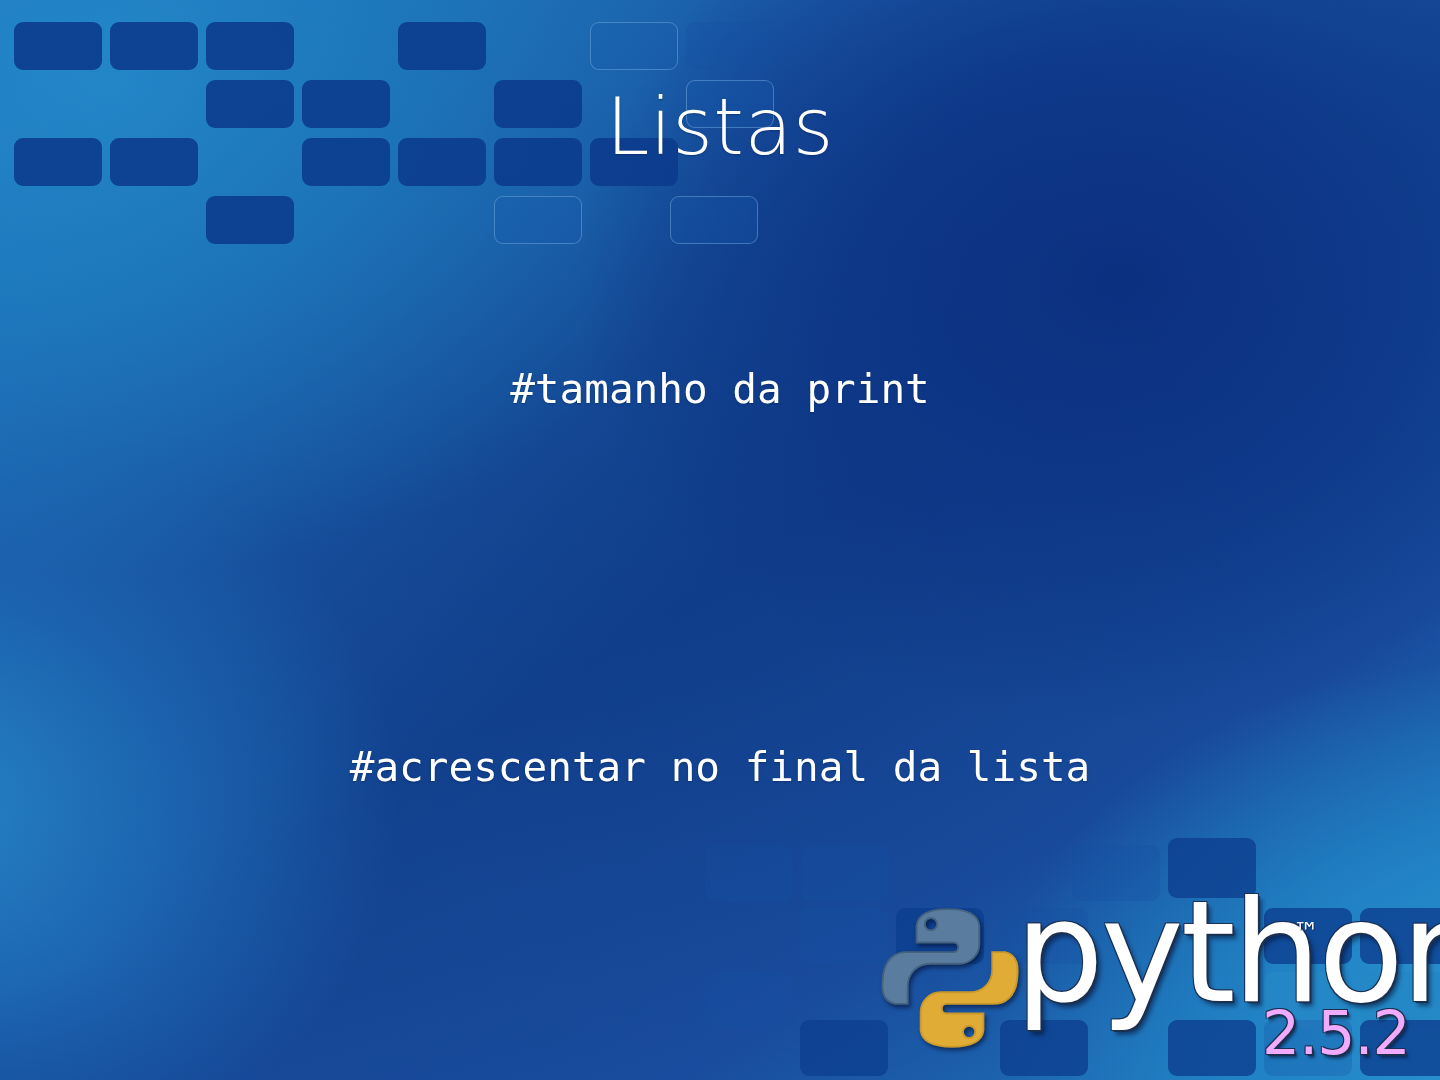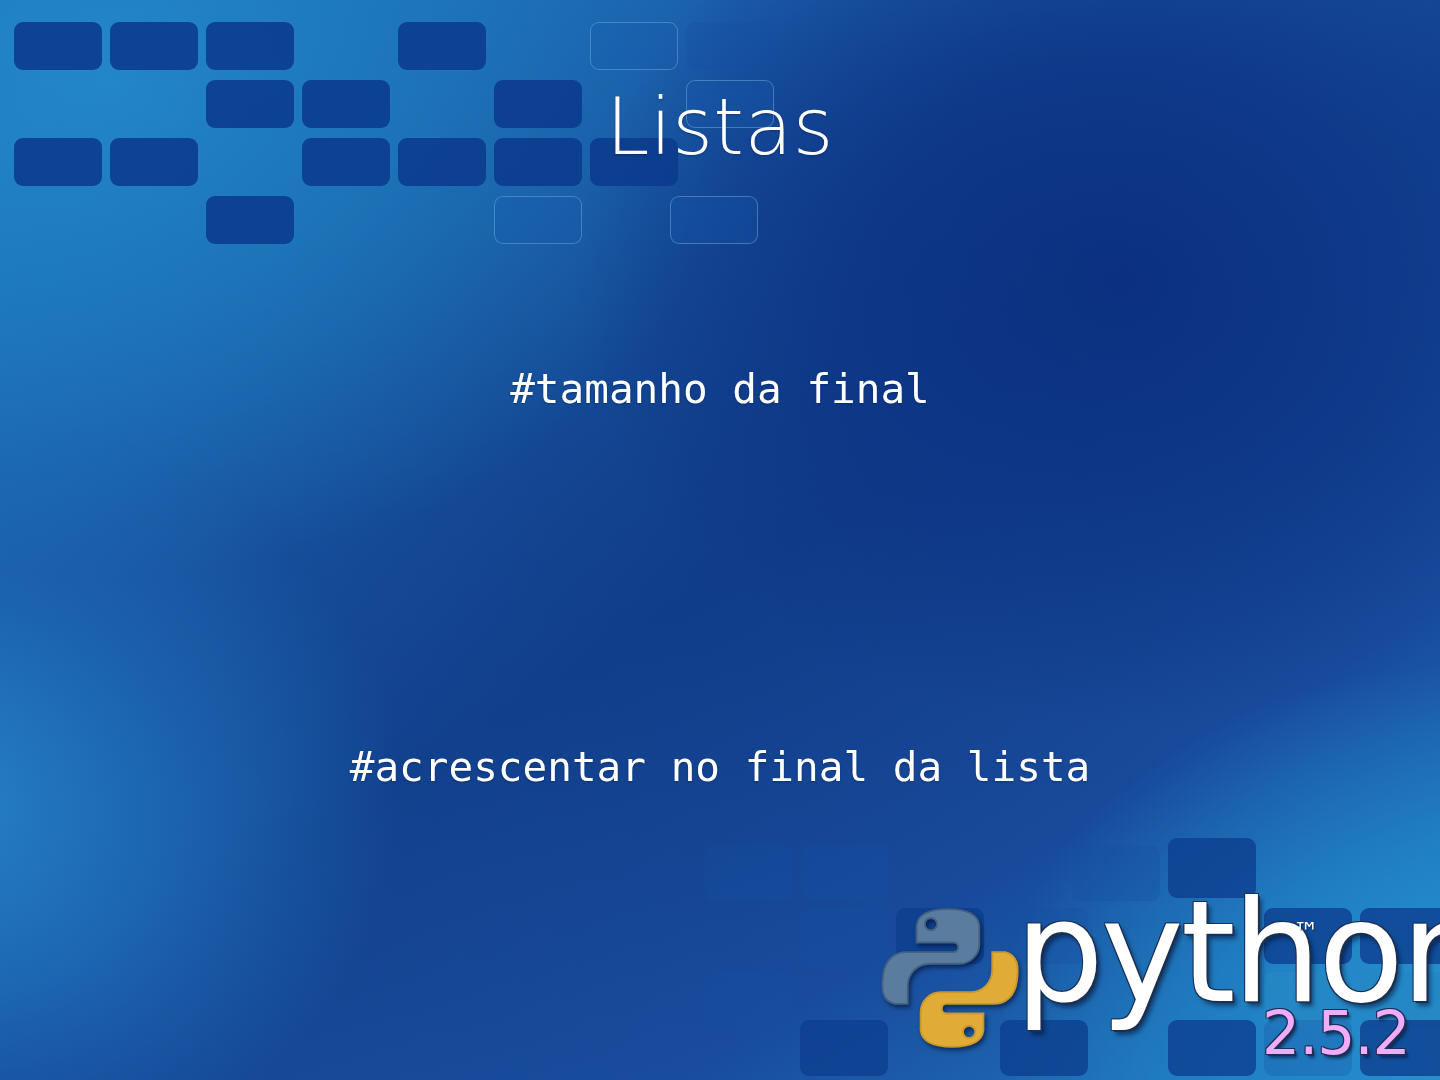--- a/index.html
+++ b/index.html
@@ -166,21 +166,21 @@
 
   <div class="sq solid2" style="left:800px;  top:1020px; width:88px; height:56px;"></div>
   <div class="sq solid2" style="left:1000px; top:1020px; width:88px; height:56px;"></div>
   <div class="sq solid2" style="left:1168px; top:1020px; width:88px; height:56px;"></div>
   <div class="sq solid2" style="left:1360px; top:1020px; width:88px; height:56px;"></div>
   <div class="sq faint" style="left:1264px; top:1020px; width:88px; height:56px;"></div>
 
   <div id="title">Listas</div>
 
   <div id="code">
-    <span class="line">#tamanho da final</span>
+    <span class="line">#tamanho da print</span>
     <span class="blank"></span>
     <span class="line">#acrescentar no final da lista</span>
     
     
     
     
     
     
     
   </div>

